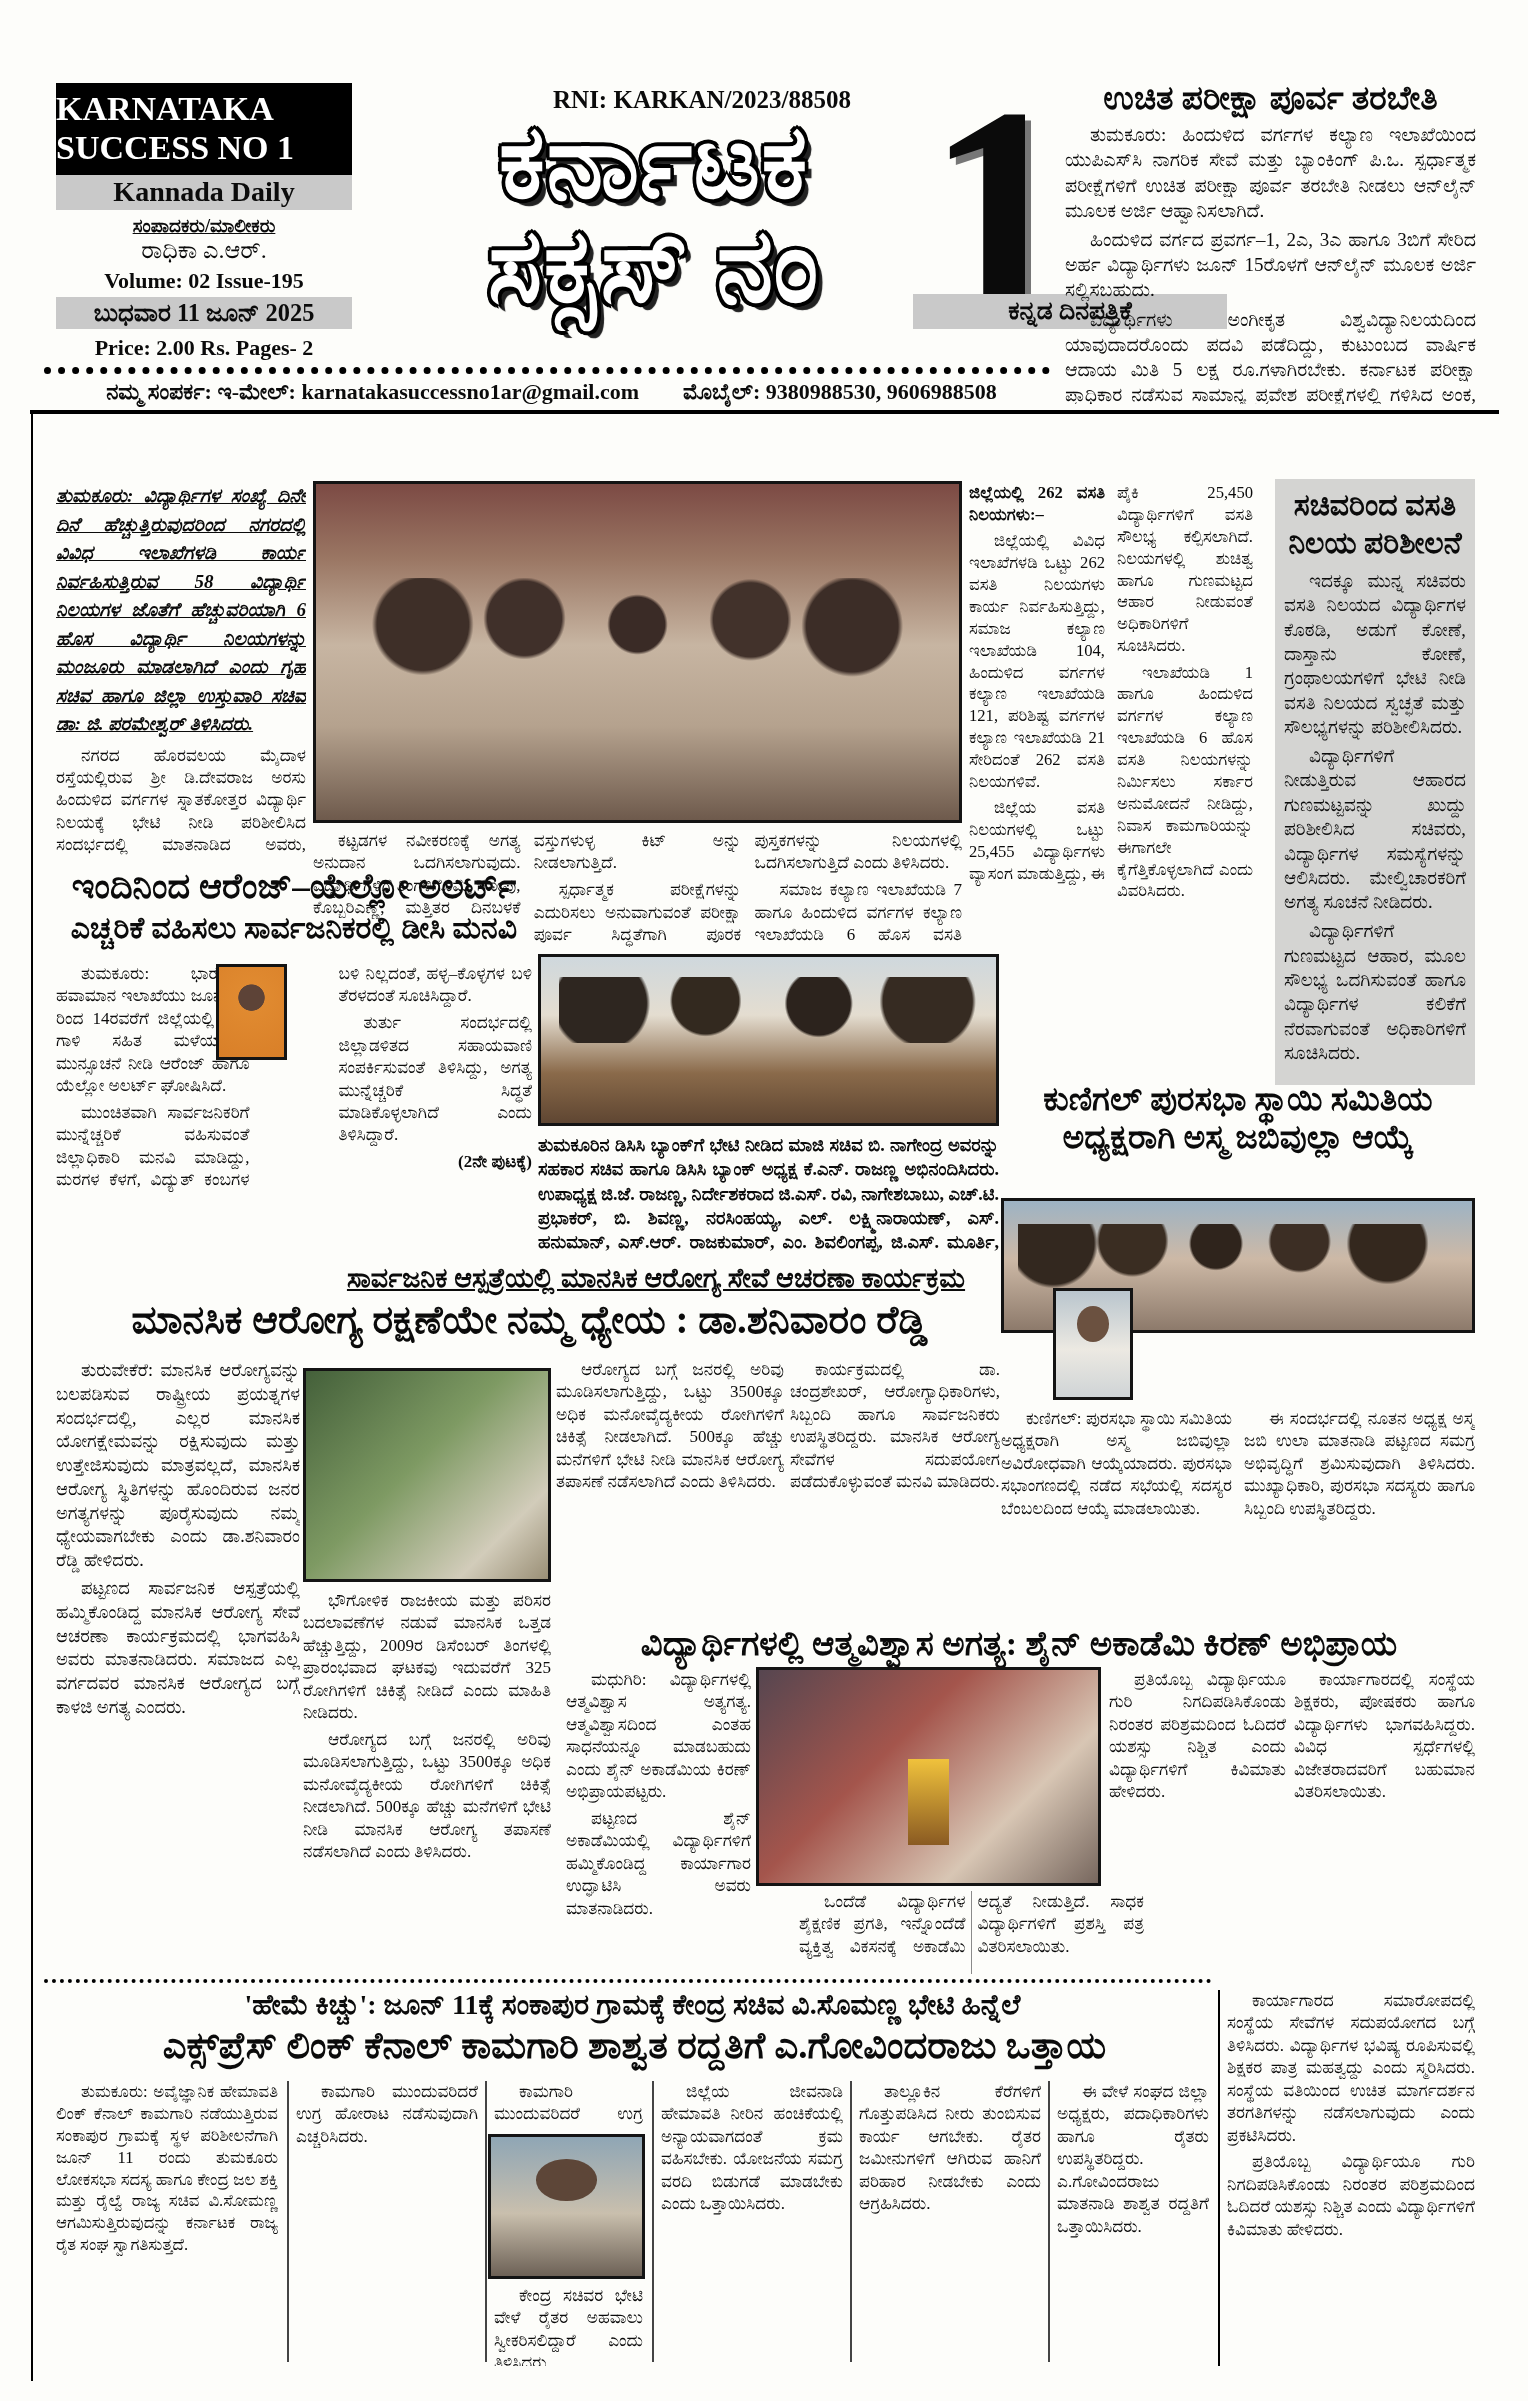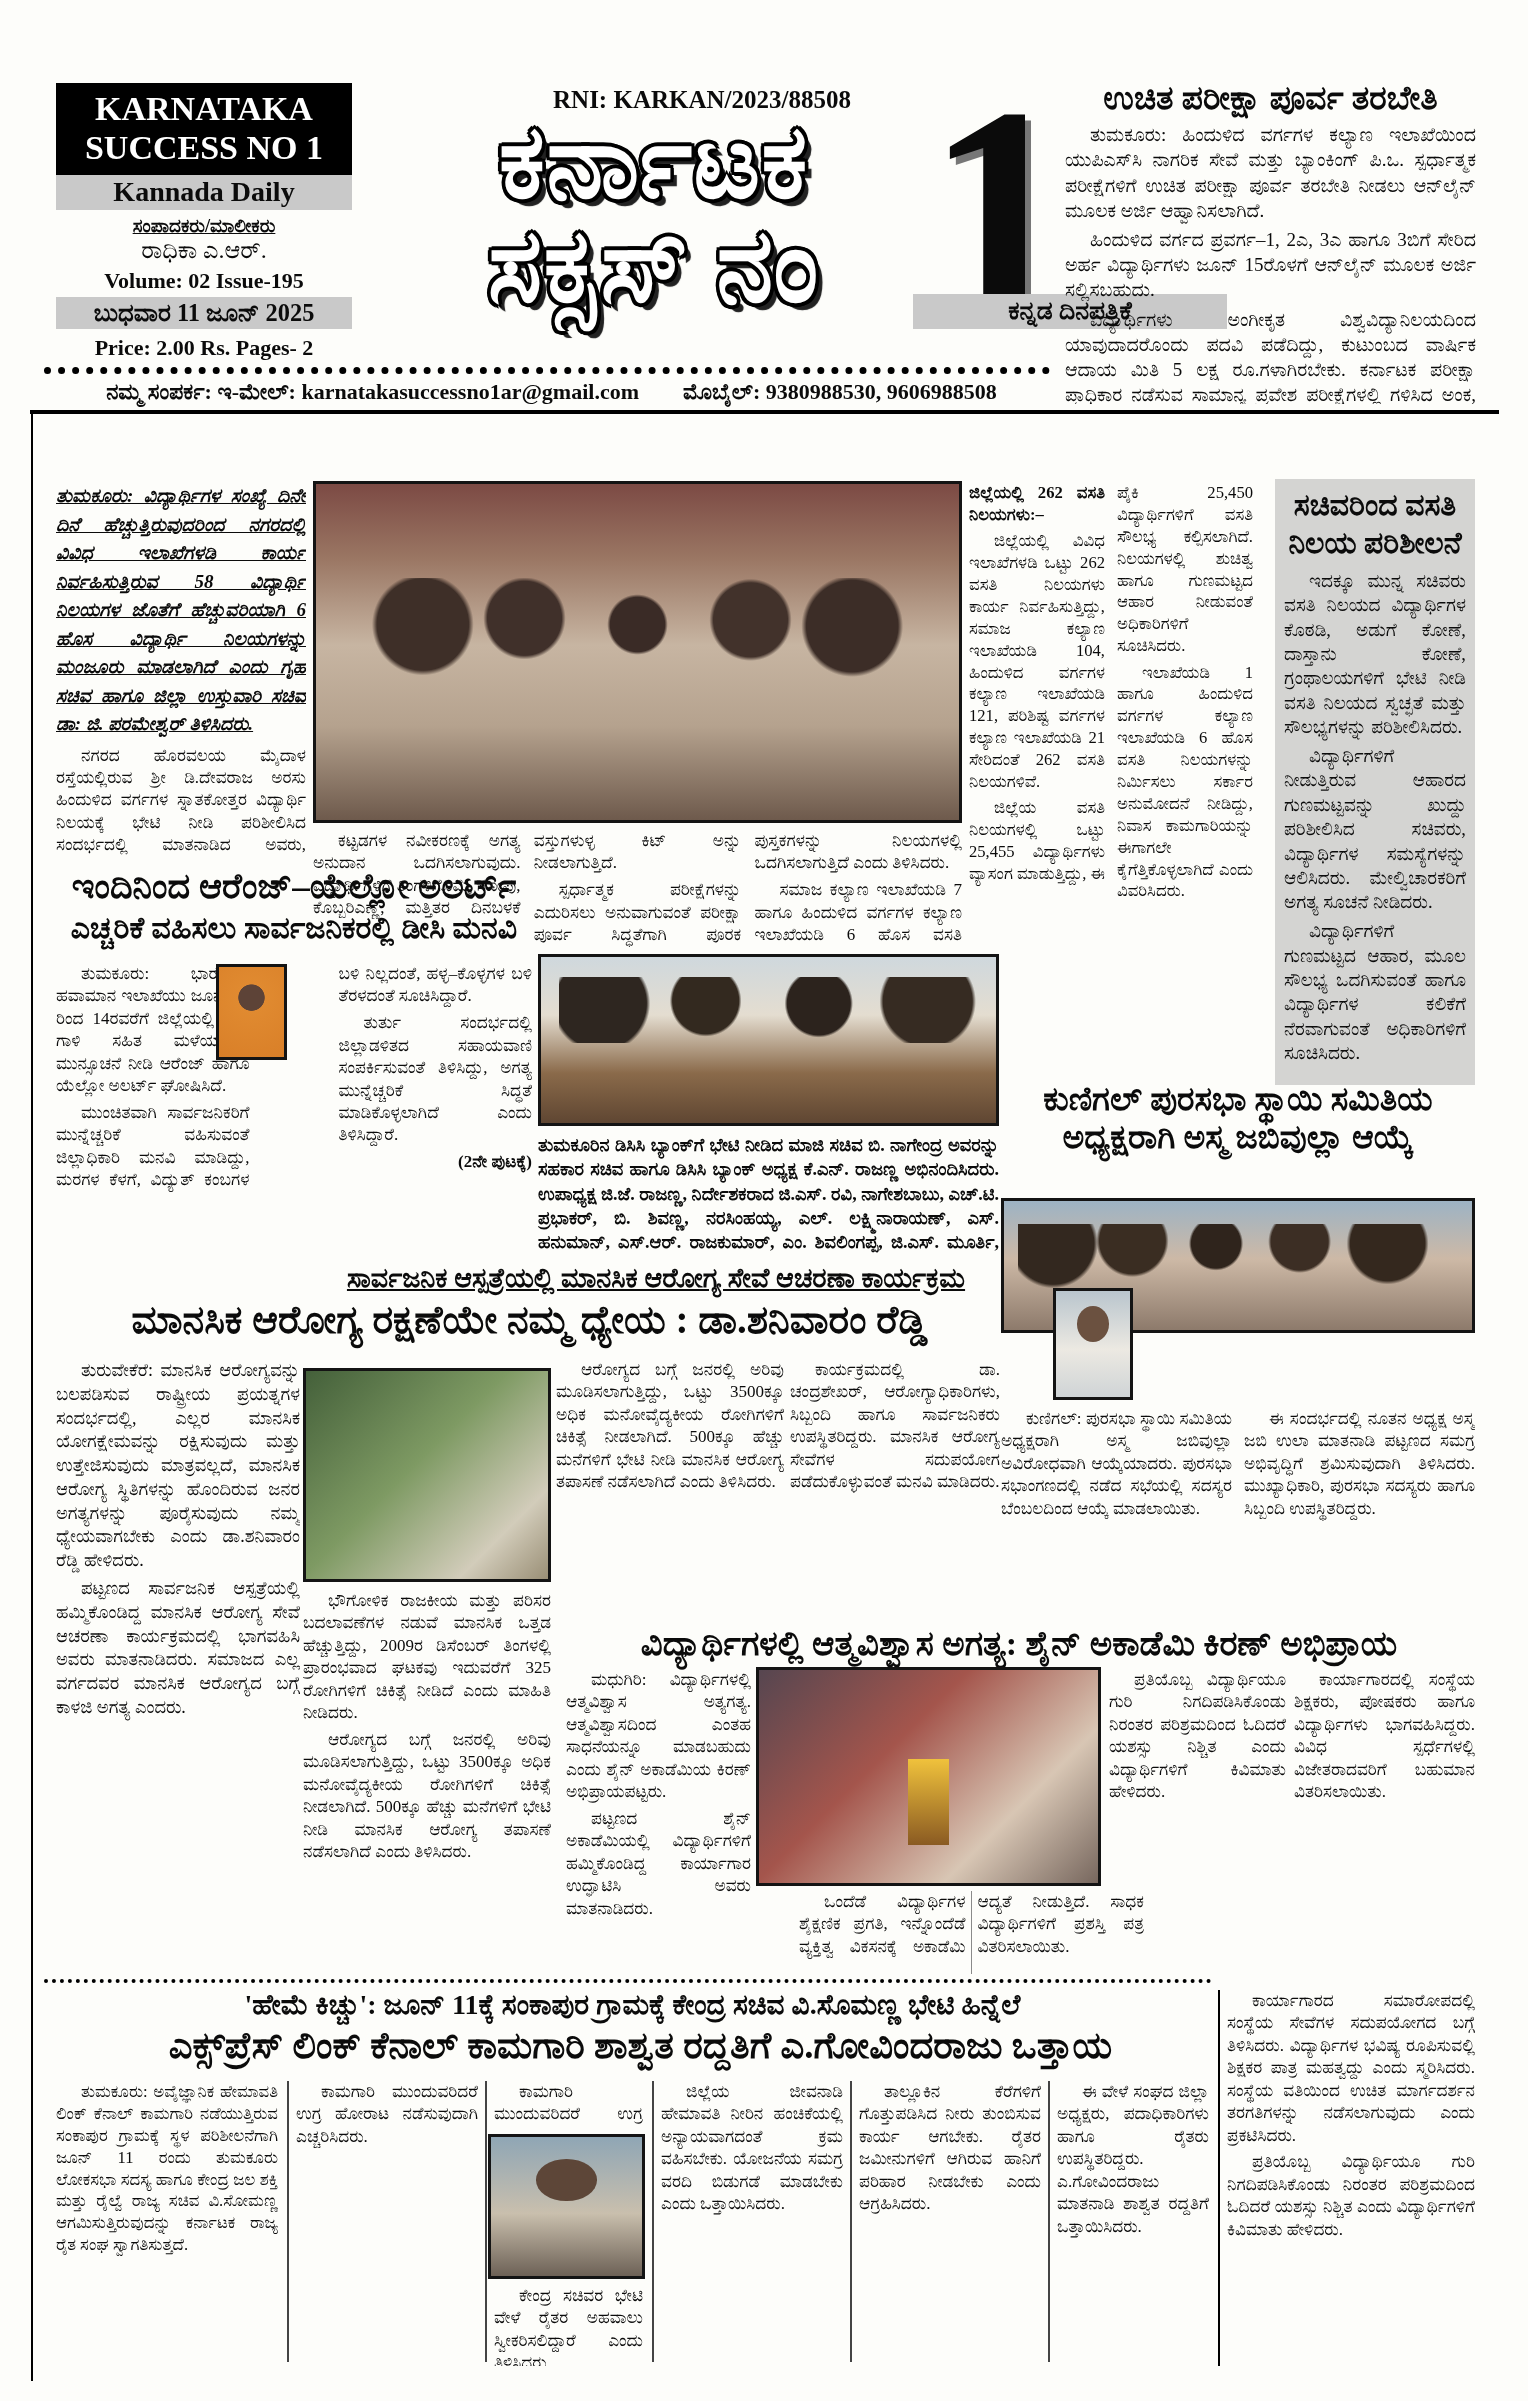--- a/index.html
+++ b/index.html
@@ -25,21 +25,21 @@
      font-size:19px;line-height:1.5;text-align:justify;}
   .caption{font-weight:bold;font-size:18px;line-height:1.35;text-align:justify;}
   h1,h2,h3{margin:0;font-weight:bold;}
 </style>
 </head>
 <body>
 
 <div id="page">
 
   <div class="abs" style="left:56px;top:83px;width:296px;height:233px;">
-    <div style="background:#000;color:#fff;text-align:center;padding:6px 0 7.4px;">
+    <div style="background:#000;color:#fff;padding:6px 0 7.4px;">
       <div class="b" style="font-size:34px;line-height:1.15;">KARNATAKA</div>
       <div class="b" style="font-size:34px;line-height:1.15;">SUCCESS NO 1</div>
     </div>
     <div class="greyband b ctr" style="font-size:28px;padding:1.5px 0;">Kannada Daily</div>
     <div class="b ctr" style="font-size:18.5px;margin-top:6px;text-decoration:underline;">ಸಂಪಾದಕರು/ಮಾಲೀಕರು</div>
     <div class="ctr" style="font-size:24px;">ರಾಧಿಕಾ ಎ.ಆರ್.</div>
     <div class="b ctr" style="font-size:22px;margin-top:4.4px;">Volume: 02  Issue-195</div>
     <div class="greyband b ctr" style="font-size:24.4px;margin-top:3px;padding:2.2px 0;">ಬುಧವಾರ 11 ಜೂನ್ 2025</div>
     <div class="b ctr" style="font-size:22px;margin-top:6px;">Price:  2.00 Rs.   Pages- 2</div>
   </div>
@@ -194,21 +194,21 @@
   <div class="abs body-txt" style="left:1294px;top:1669px;width:181px;height:308px;overflow:hidden;">
     <p>ಕಾರ್ಯಾಗಾರದಲ್ಲಿ ಸಂಸ್ಥೆಯ ಶಿಕ್ಷಕರು, ಪೋಷಕರು ಹಾಗೂ ವಿದ್ಯಾರ್ಥಿಗಳು ಭಾಗವಹಿಸಿದ್ದರು. ವಿವಿಧ ಸ್ಪರ್ಧೆಗಳಲ್ಲಿ ವಿಜೇತರಾದವರಿಗೆ ಬಹುಮಾನ ವಿತರಿಸಲಾಯಿತು.</p>
   </div>
   <div class="abs body-txt" style="left:1227px;top:1990px;width:248px;height:370px;overflow:hidden;">
     <p>ಕಾರ್ಯಾಗಾರದ ಸಮಾರೋಪದಲ್ಲಿ ಸಂಸ್ಥೆಯ ಸೇವೆಗಳ ಸದುಪಯೋಗದ ಬಗ್ಗೆ ತಿಳಿಸಿದರು. ವಿದ್ಯಾರ್ಥಿಗಳ ಭವಿಷ್ಯ ರೂಪಿಸುವಲ್ಲಿ ಶಿಕ್ಷಕರ ಪಾತ್ರ ಮಹತ್ವದ್ದು ಎಂದು ಸ್ಮರಿಸಿದರು. ಸಂಸ್ಥೆಯ ವತಿಯಿಂದ ಉಚಿತ ಮಾರ್ಗದರ್ಶನ ತರಗತಿಗಳನ್ನು ನಡೆಸಲಾಗುವುದು ಎಂದು ಪ್ರಕಟಿಸಿದರು.</p>
     <p>ಪ್ರತಿಯೊಬ್ಬ ವಿದ್ಯಾರ್ಥಿಯೂ ಗುರಿ ನಿಗದಿಪಡಿಸಿಕೊಂಡು ನಿರಂತರ ಪರಿಶ್ರಮದಿಂದ ಓದಿದರೆ ಯಶಸ್ಸು ನಿಶ್ಚಿತ ಎಂದು ವಿದ್ಯಾರ್ಥಿಗಳಿಗೆ ಕಿವಿಮಾತು ಹೇಳಿದರು.</p>
   </div>
 
   <div class="abs dotline" style="left:44px;top:1979px;width:1168px;border-top-width:4.4px;"></div>
   <div class="abs b ctr" style="left:56px;top:1989px;width:1153px;font-size:28px;">'ಹೇಮೆ ಕಿಚ್ಚು': ಜೂನ್ 11ಕ್ಕೆ ಸಂಕಾಪುರ ಗ್ರಾಮಕ್ಕೆ ಕೇಂದ್ರ ಸಚಿವ ವಿ.ಸೊಮಣ್ಣ ಭೇಟಿ ಹಿನ್ನೆಲೆ</div>
-  <h1 class="abs ctr" style="left:64px;top:2024px;width:1153px;font-size:37px;">ಎಕ್ಸ್‌ಪ್ರೆಸ್ ಲಿಂಕ್ ಕೆನಾಲ್ ಕಾಮಗಾರಿ ಶಾಶ್ವತ ರದ್ದತಿಗೆ ಎ.ಗೋವಿಂದರಾಜು ಒತ್ತಾಯ</h1>
+  <h1 class="abs ctr" style="left:58px;top:2024px;width:1153px;font-size:37px;">ಎಕ್ಸ್‌ಪ್ರೆಸ್ ಲಿಂಕ್ ಕೆನಾಲ್ ಕಾಮಗಾರಿ ಶಾಶ್ವತ ರದ್ದತಿಗೆ ಎ.ಗೋವಿಂದರಾಜು ಒತ್ತಾಯ</h1>
 
   <div class="abs body-txt" style="left:56px;top:2081px;width:222px;height:287px;overflow:hidden;font-size:16.6px;">
     <p>ತುಮಕೂರು: ಅವೈಜ್ಞಾನಿಕ ಹೇಮಾವತಿ ಲಿಂಕ್ ಕೆನಾಲ್ ಕಾಮಗಾರಿ ನಡೆಯುತ್ತಿರುವ ಸಂಕಾಪುರ ಗ್ರಾಮಕ್ಕೆ ಸ್ಥಳ ಪರಿಶೀಲನೆಗಾಗಿ ಜೂನ್ 11 ರಂದು ತುಮಕೂರು ಲೋಕಸಭಾ ಸದಸ್ಯ ಹಾಗೂ ಕೇಂದ್ರ ಜಲ ಶಕ್ತಿ ಮತ್ತು ರೈಲ್ವೆ ರಾಜ್ಯ ಸಚಿವ ವಿ.ಸೋಮಣ್ಣ ಆಗಮಿಸುತ್ತಿರುವುದನ್ನು ಕರ್ನಾಟಕ ರಾಜ್ಯ ರೈತ ಸಂಘ ಸ್ವಾಗತಿಸುತ್ತದೆ.</p>
   </div>
   <div class="abs vline" style="left:287px;top:2081px;height:281px;"></div>
   <div class="abs body-txt" style="left:296px;top:2081px;width:182px;height:287px;overflow:hidden;">
     <p>ಕಾಮಗಾರಿ ಮುಂದುವರಿದರೆ ಉಗ್ರ ಹೋರಾಟ ನಡೆಸುವುದಾಗಿ ಎಚ್ಚರಿಸಿದರು.</p>
   </div>
   <div class="abs vline" style="left:485px;top:2081px;height:281px;"></div>
   <div class="abs body-txt" style="left:494px;top:2081px;width:149px;height:49px;overflow:hidden;">

